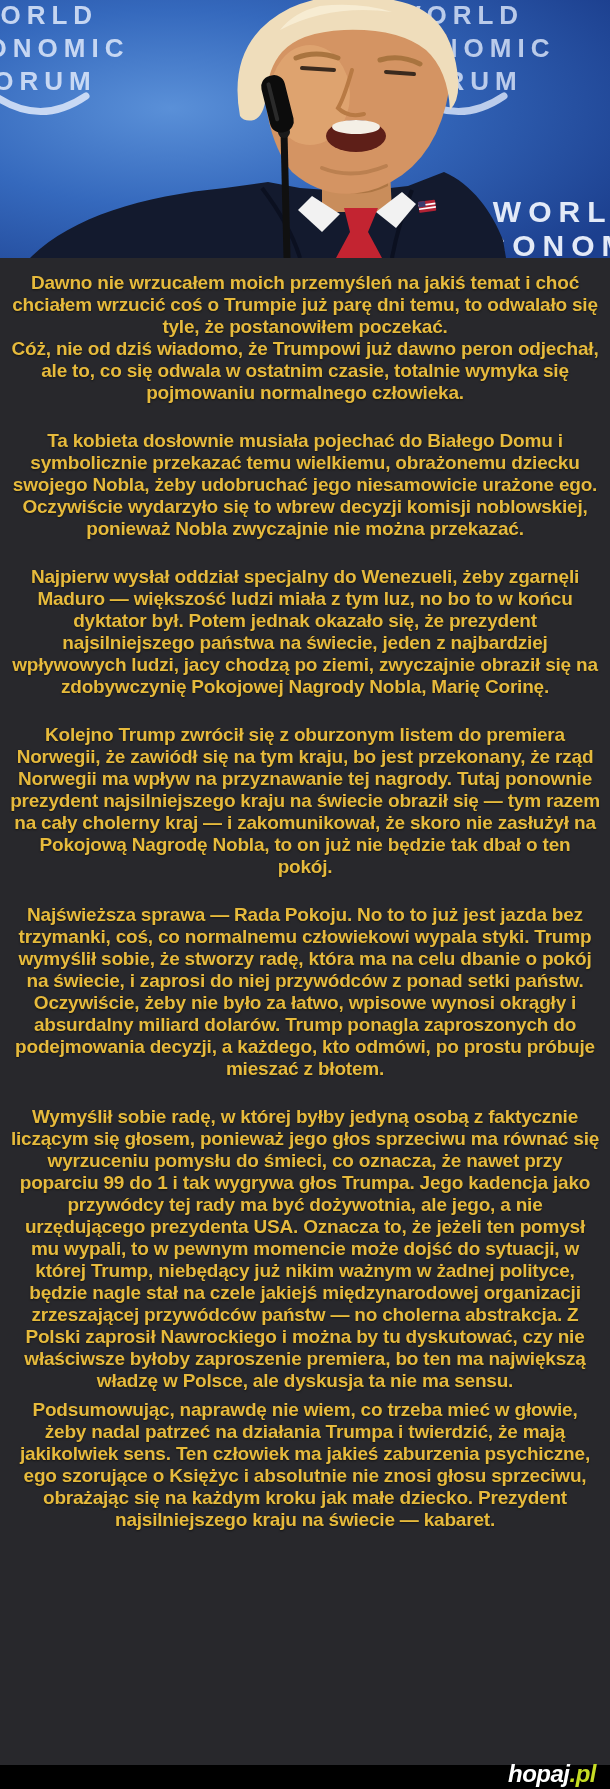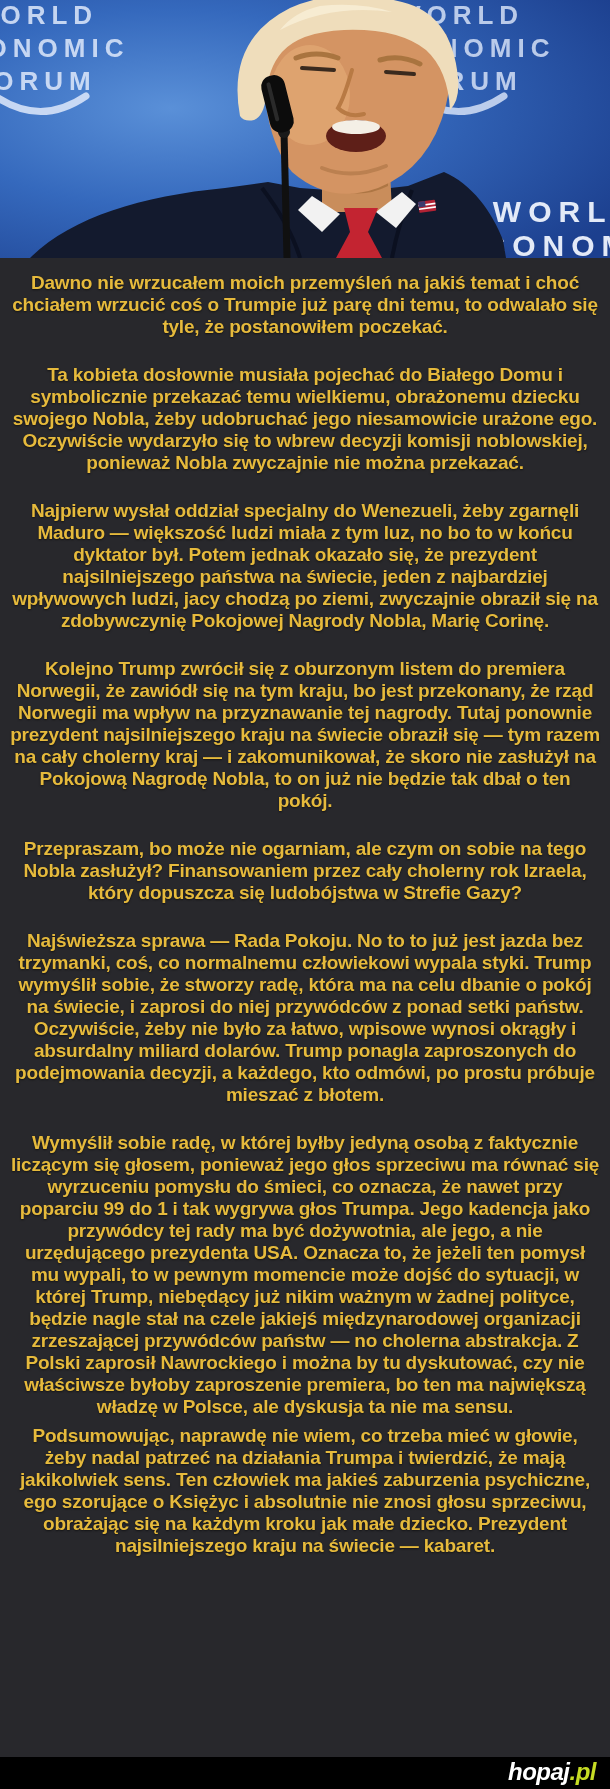--- a/index.html
+++ b/index.html
@@ -17,22 +17,22 @@
     font-family:"Liberation Sans",sans-serif;
     font-weight:bold;font-size:19px;line-height:22px;
     letter-spacing:-0.2px;
     color:#e6ba3c;text-align:center;
     text-shadow:0 1px 2px rgba(0,0,0,.55);
   }
   .text-body p{margin:0 0 26px;}
   .text-body p.cont{margin-top:-26px;}
   .text-body p.tight{margin-top:-19px;}
   .footer{
-    height:32px;flex:none;background:#000;
-    display:flex;align-items:flex-start;justify-content:flex-end;
+    height:24px;flex:none;background:#000;
+    display:flex;align-items:flex-end;justify-content:flex-end;
     padding:0 14px;
     font-family:"Liberation Sans",sans-serif;
     font-style:italic;font-weight:bold;font-size:24px;letter-spacing:-0.5px;
     line-height:30px;
   }
   .brand-white{color:#ffffff;}
   .brand-green{color:#c6dc24;}
   .wef-logo-text{font-family:"Liberation Sans",sans-serif;font-weight:bold;}
 </style>
 </head>
@@ -117,24 +117,24 @@
             <rect x="-12" y="-56" width="24" height="58" rx="11" fill="#0c0c0c"></rect>
             <rect x="-6" y="-50" width="4" height="40" rx="2" fill="#2a2a2a"></rect>
           </g>
         </g>
       </g>
     </svg>
   </div>
 
   <div class="text-body">
     <p>Dawno nie wrzucałem moich przemyśleń na jakiś temat i choć chciałem wrzucić coś o Trumpie już parę dni temu, to odwalało się tyle, że postanowiłem poczekać.</p>
+    <p class="cont">Cóż, nie od dziś wiadomo, że Trumpowi już dawno peron odjechał, ale to, co się odwala w ostatnim czasie, totalnie wymyka się pojmowaniu normalnego człowieka.</p>
     <p>Ta kobieta dosłownie musiała pojechać do Białego Domu i symbolicznie przekazać temu wielkiemu, obrażonemu dziecku swojego Nobla, żeby udobruchać jego niesamowicie urażone ego. Oczywiście wydarzyło się to wbrew decyzji komisji noblowskiej, ponieważ Nobla zwyczajnie nie można przekazać.</p>
     <p>Najpierw wysłał oddział specjalny do Wenezueli, żeby zgarnęli Maduro — większość ludzi miała z tym luz, no bo to w końcu dyktator był. Potem jednak okazało się, że prezydent najsilniejszego państwa na świecie, jeden z najbardziej wpływowych ludzi, jacy chodzą po ziemi, zwyczajnie obraził się na zdobywczynię Pokojowej Nagrody Nobla, Marię Corinę.</p>
     <p>Kolejno Trump zwrócił się z oburzonym listem do premiera Norwegii, że zawiódł się na tym kraju, bo jest przekonany, że rząd Norwegii ma wpływ na przyznawanie tej nagrody. Tutaj ponownie prezydent najsilniejszego kraju na świecie obraził się — tym razem na cały cholerny kraj — i zakomunikował, że skoro nie zasłużył na Pokojową Nagrodę Nobla, to on już nie będzie tak dbał o ten pokój.</p>
-    <p>Przepraszam, bo może nie ogarniam, ale czym on sobie na tego Nobla zasłużył? Finansowaniem przez cały cholerny rok Izraela, który dopuszcza się ludobójstwa w Strefie Gazy?</p>
     <p>Najświeższa sprawa — Rada Pokoju. No to to już jest jazda bez trzymanki, coś, co normalnemu człowiekowi wypala styki. Trump wymyślił sobie, że stworzy radę, która ma na celu dbanie o pokój na świecie, i zaprosi do niej przywódców z ponad setki państw. Oczywiście, żeby nie było za łatwo, wpisowe wynosi okrągły i absurdalny miliard dolarów. Trump ponagla zaproszonych do podejmowania decyzji, a każdego, kto odmówi, po prostu próbuje mieszać z błotem.</p>
     <p>Wymyślił sobie radę, w której byłby jedyną osobą z faktycznie liczącym się głosem, ponieważ jego głos sprzeciwu ma równać się wyrzuceniu pomysłu do śmieci, co oznacza, że nawet przy poparciu 99 do 1 i tak wygrywa głos Trumpa. Jego kadencja jako przywódcy tej rady ma być dożywotnia, ale jego, a nie urzędującego prezydenta USA. Oznacza to, że jeżeli ten pomysł mu wypali, to w pewnym momencie może dojść do sytuacji, w której Trump, niebędący już nikim ważnym w żadnej polityce, będzie nagle stał na czele jakiejś międzynarodowej organizacji zrzeszającej przywódców państw — no cholerna abstrakcja. Z Polski zaprosił Nawrockiego i można by tu dyskutować, czy nie właściwsze byłoby zaproszenie premiera, bo ten ma największą władzę w Polsce, ale dyskusja ta nie ma sensu.</p>
     <p class="tight">Podsumowując, naprawdę nie wiem, co trzeba mieć w głowie, żeby nadal patrzeć na działania Trumpa i twierdzić, że mają jakikolwiek sens. Ten człowiek ma jakieś zaburzenia psychiczne, ego szorujące o Księżyc i absolutnie nie znosi głosu sprzeciwu, obrażając się na każdym kroku jak małe dziecko. Prezydent najsilniejszego kraju na świecie — kabaret.</p>
   </div>
 
   <div class="footer">
     <span>
       <span class="brand-white">hopaj</span><span class="brand-green">.pl</span>
     </span>
   </div>

